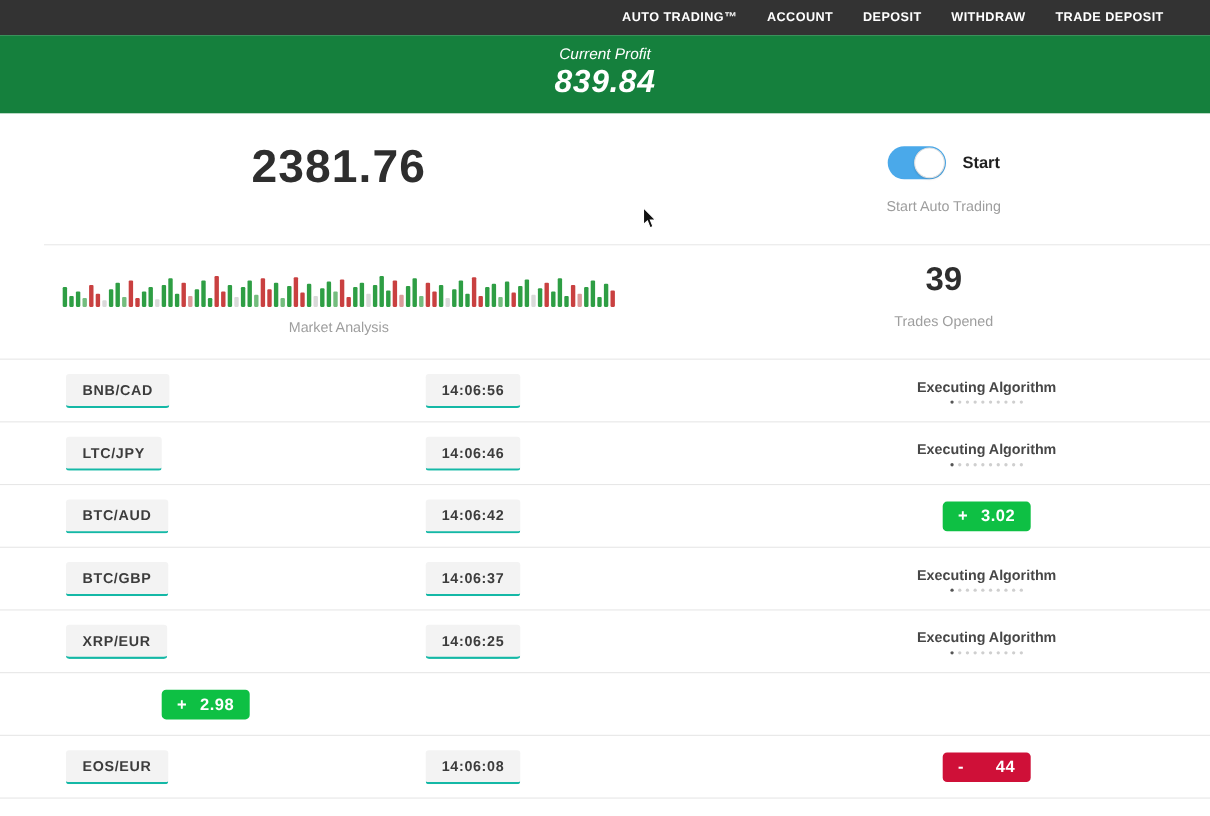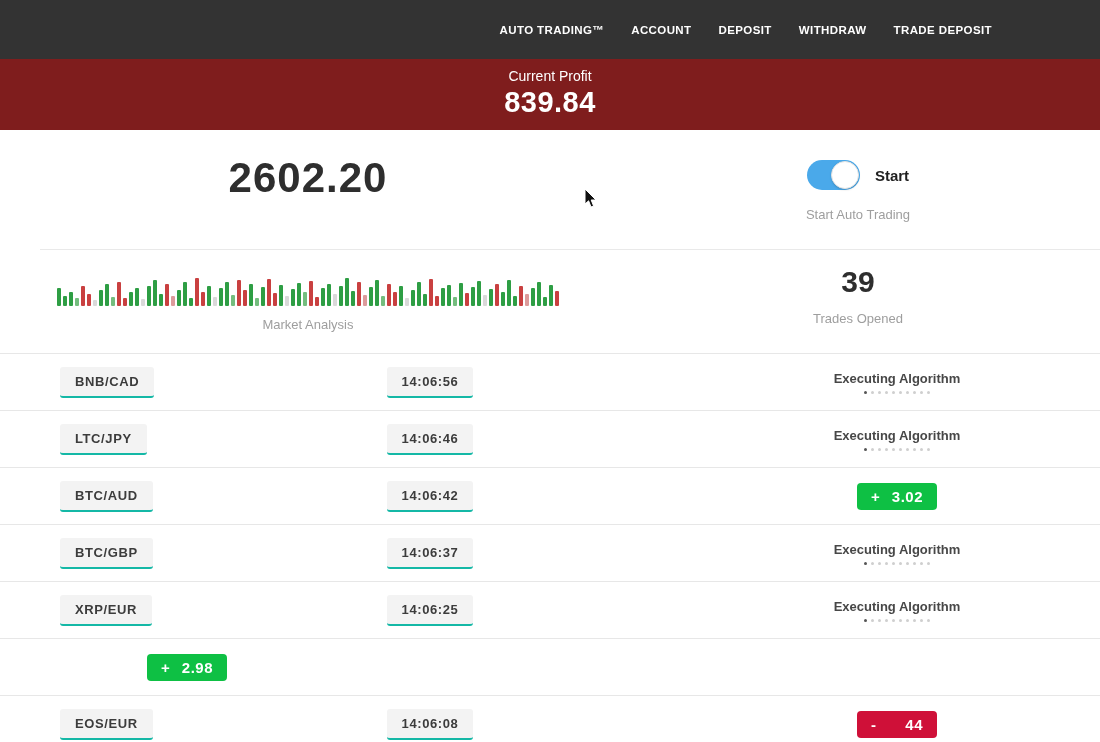--- a/index.html
+++ b/index.html
@@ -1,27 +1,27 @@
 <!DOCTYPE html>
 <html><head>
 <meta charset="utf-8">
 <style>
   * { margin:0; padding:0; box-sizing:border-box; }
   html,body { width:1100px; height:742px; overflow:hidden; background:#fff;
     font-family:"Liberation Sans", sans-serif; }
   .app { position:relative; width:1100px; height:742px; background:#fff; }
 
   
-  .navbar { height:59px; background:#333333; display:flex; align-items:center;
-    justify-content:flex-end; padding-right:108px; gap:27px; }
+  .navbar { height:32px; background:#333333; display:flex; align-items:center;
+    justify-content:flex-end; padding-right:42px; gap:27px; }
   .nav-item { color:#ffffff; font-size:11.5px; font-weight:bold;
     letter-spacing:.4px; cursor:pointer; white-space:nowrap; }
 
   
-  .banner { height:71px; background:#7f1d1d; text-align:center; color:#fff; }
+  .banner { height:71px; background:#15803d; text-align:center; color:#fff;font-style:italic; }
   .banner-label { font-size:14px; padding-top:9px; }
   .banner-value { font-size:29px; font-weight:bold; letter-spacing:.5px; margin-top:2px; }
 
   
   .stats-row { display:flex; }
   .stats-row .col-l { width:56%; text-align:center; }
   .stats-row .col-r { width:44%; text-align:center; }
   .row1 { height:119px; }
   .row1 .col-l { padding-top:26px; }
   .row1 .col-r { padding-top:30px; }
@@ -87,21 +87,21 @@
 
   <div class="banner">
     <div class="banner-label">Current Profit</div>
     <div class="banner-value">839.84</div>
   </div>
 
   <main>
 
     <section class="stats-row row1">
       <div class="col-l">
-        <div class="big-number">2602.20</div>
+        <div class="big-number">2381.76</div>
       </div>
       <div class="col-r">
         <div class="toggle-line">
           <div class="toggle">
             <div class="knob"></div>
           </div>
           <span class="toggle-label">Start</span>
         </div>
         <div class="sub-label">Start Auto Trading</div>
       </div>

